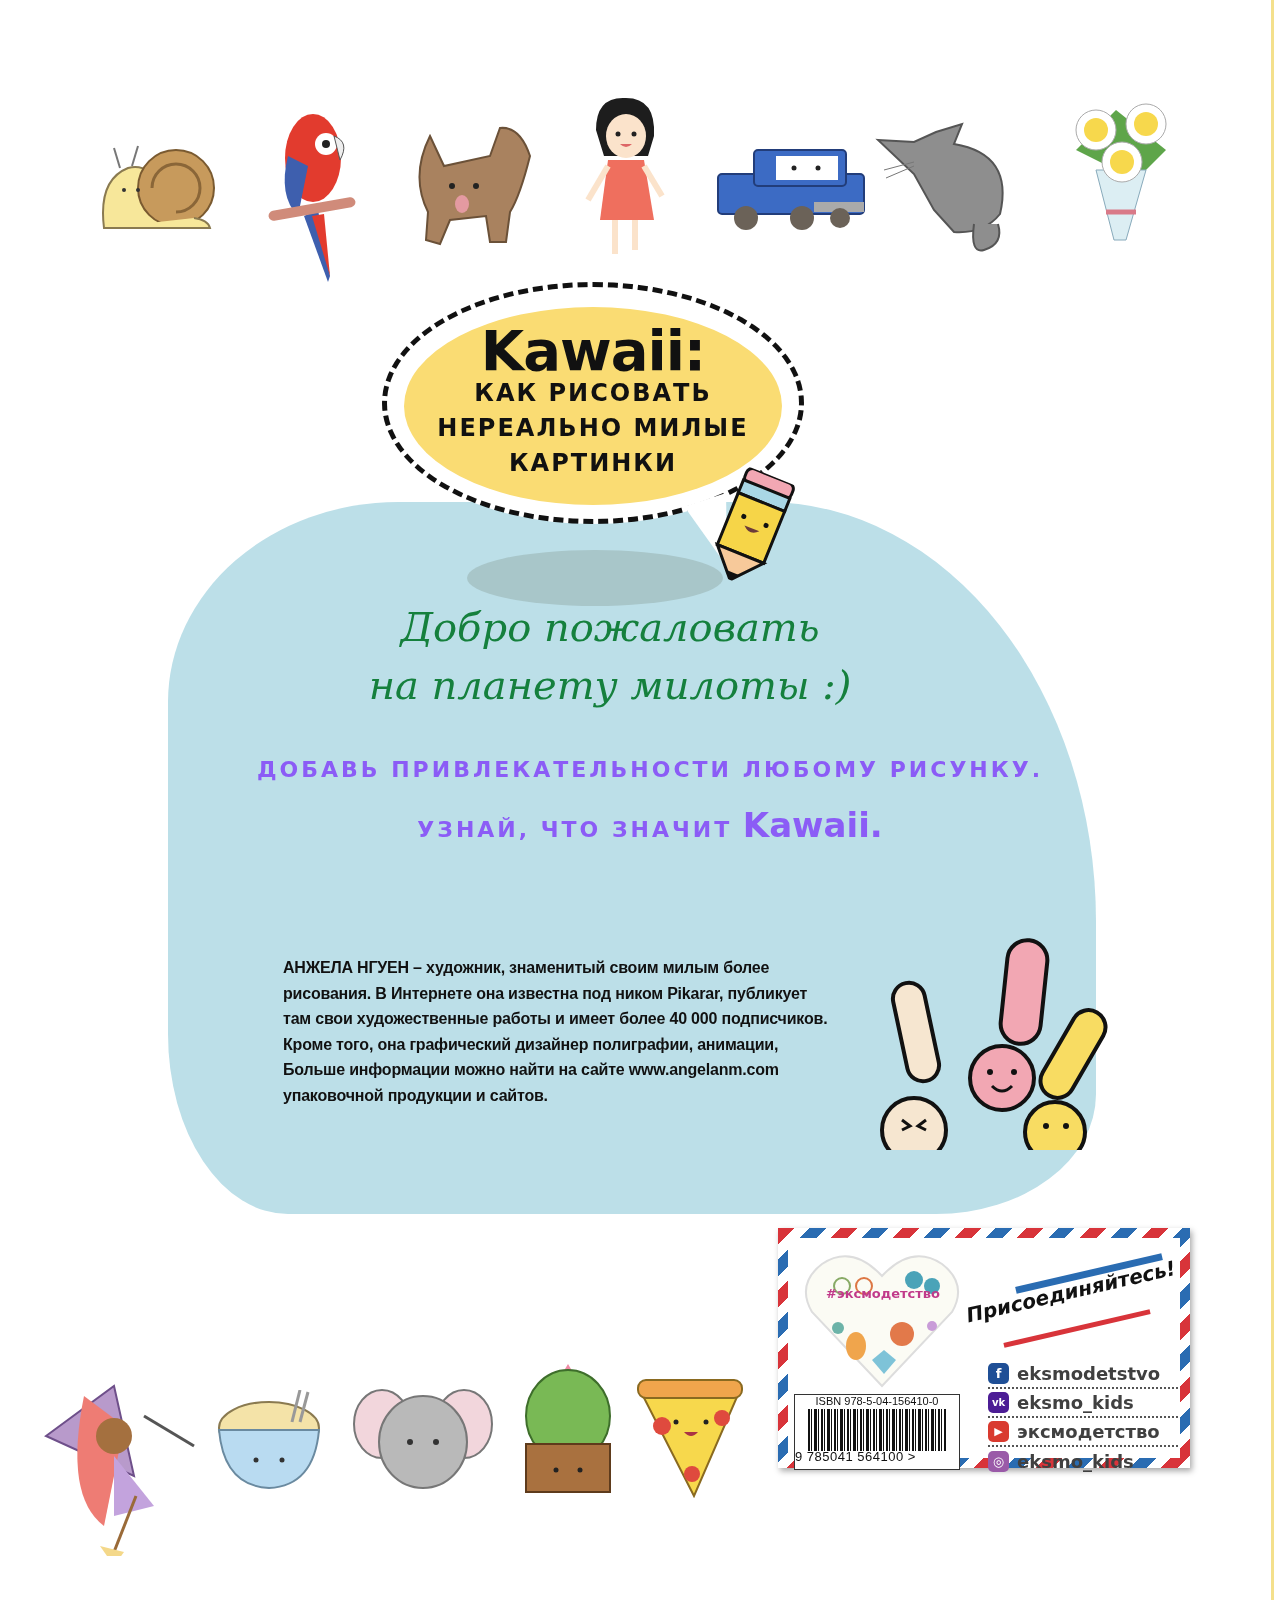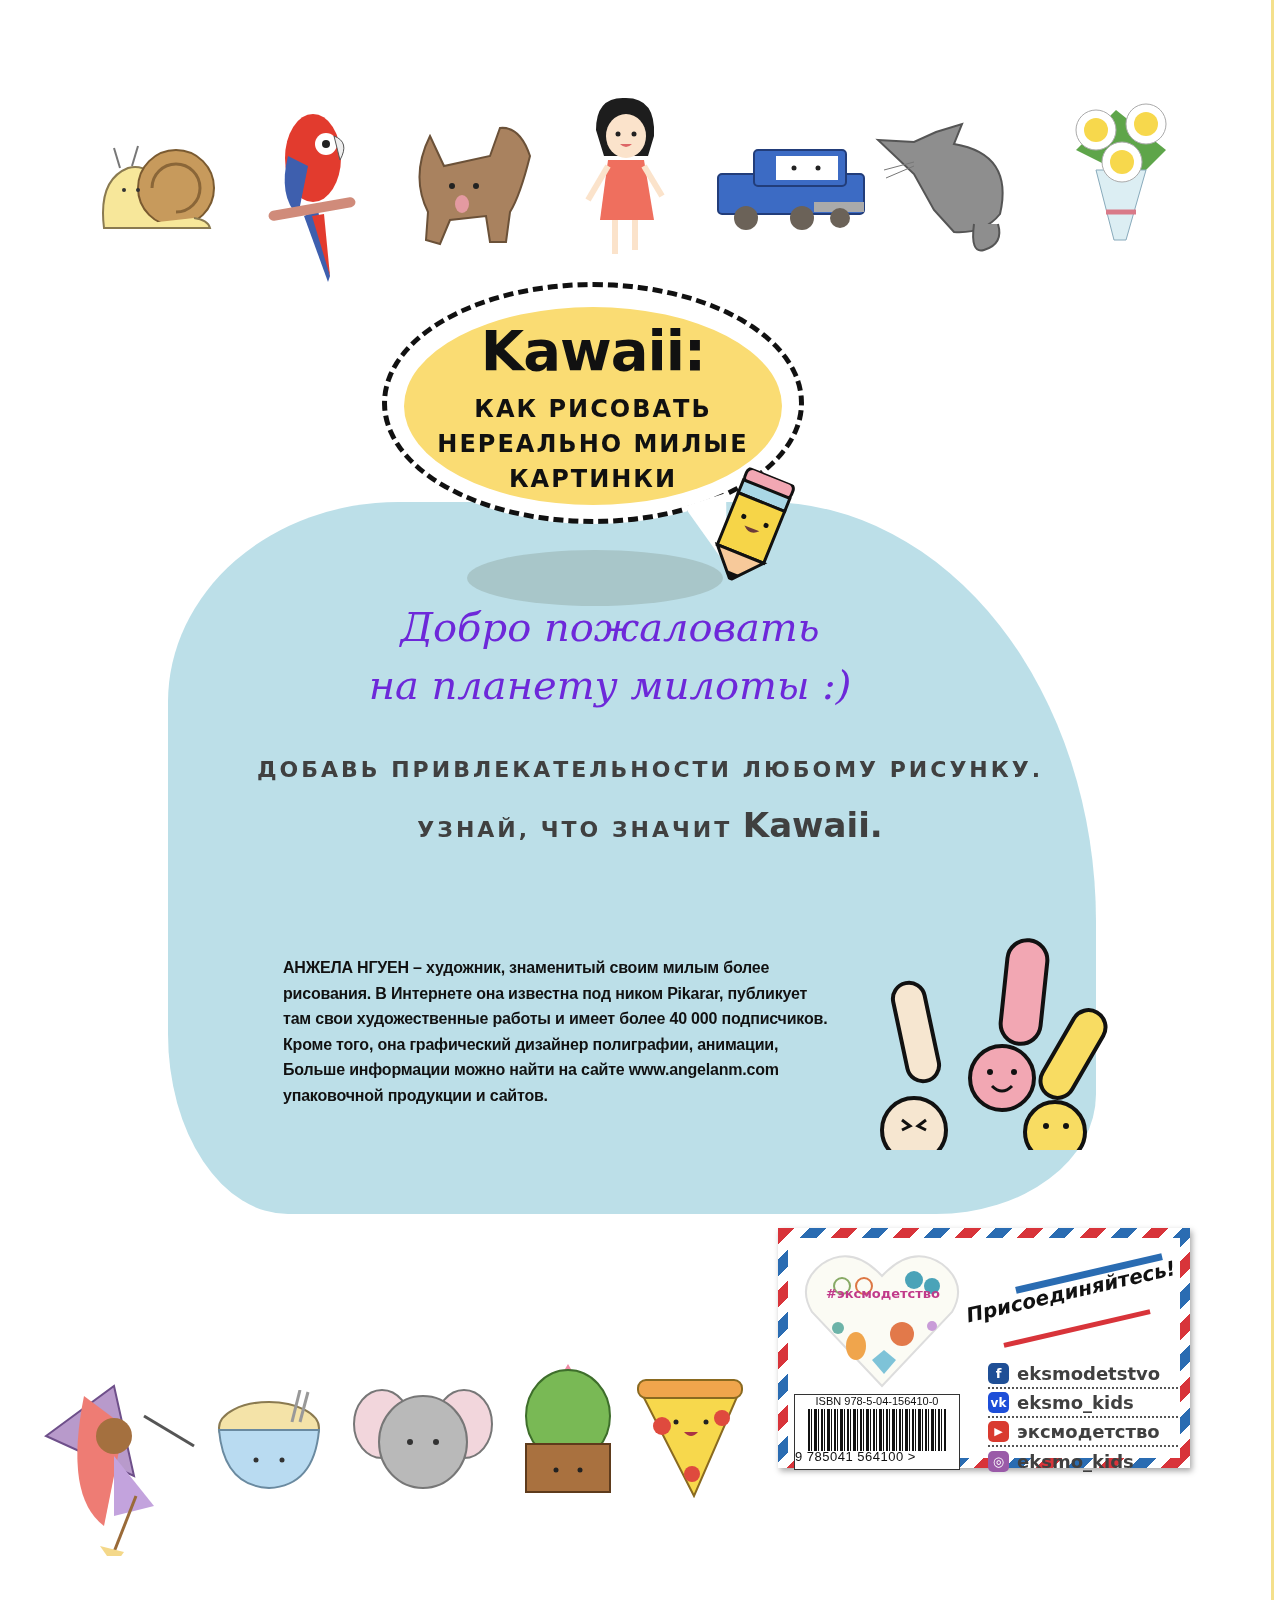--- a/index.html
+++ b/index.html
@@ -41,39 +41,39 @@
     position: absolute; left: 694px; top: 498px; width: 0; height: 0;
     border-left: 22px solid transparent; border-right: 22px solid transparent;
     border-top: 70px solid #ffffff;
     transform: rotate(-18deg);
   }
   .title-kawaii {
     position: absolute; left: 404px; top: 318px; width: 378px; text-align: center;
     font-family: "DejaVu Sans", sans-serif; font-weight: 700; font-size: 56px; letter-spacing: -1px; color: #111;
   }
   .subtitle {
-    position: absolute; left: 404px; top: 392px; width: 378px; text-align: center;
+    position: absolute; left: 404px; top: 376px; width: 378px; text-align: center;
     font-family: "DejaVu Sans", sans-serif; font-weight: 700; font-size: 24px; line-height: 35px; letter-spacing: 2px;
   }
 
   
   .pencil {
     position: absolute; left: 714px; top: 472px; width: 74px; height: 112px;
     transform: rotate(22deg);
   }
 
   .welcome {
     position: absolute; left: 300px; top: 598px; width: 620px; text-align: center;
-    font-family: "DejaVu Serif", serif; font-style: italic; font-size: 40px; line-height: 58px; color: #6d28d9;
+    font-family: "DejaVu Serif", serif; font-style: italic; font-size: 40px; line-height: 58px; color: #15803d;
   }
 
   .taglines { position: absolute; left: 200px; top: 750px; width: 900px; text-align: center; }
   .tagline {
     font-family: "DejaVu Sans", sans-serif; font-weight: 700; font-size: 22px; letter-spacing: 3px;
-    height: 55px; line-height: 40px; color: #404040;
+    height: 55px; line-height: 40px; color: #8b5cf6;
   }
   .tagline .kw { font-size: 34px; letter-spacing: 0; }
 
   .bio {
     position: absolute; left: 283px; top: 955px; width: 610px;
     font-family: "Liberation Sans", sans-serif; font-weight: 700; font-size: 16px; line-height: 25.5px;
     letter-spacing: -0.2px; color: #111;
   }
 
   
@@ -336,21 +336,21 @@
   <div class="stripe1"></div>
   <div class="join">Присоединяйтесь!</div>
   <div class="stripe2"></div>
 
   <div class="social">
     <div class="social-row">
       <span class="social-icon" style="background:#1f4f96">f</span>
       <span class="social-label">eksmodetstvo</span>
     </div>
     <div class="social-row">
-      <span class="social-icon" style="background:#1d4ed8;font-size:12px">vk</span>
+      <span class="social-icon" style="background:#4c1d95;font-size:10px">vk</span>
       <span class="social-label">eksmo_kids</span>
     </div>
     <div class="social-row">
       <span class="social-icon" style="background:#d93a2f;font-size:11px">▶</span>
       <span class="social-label">эксмодетство</span>
     </div>
     <div class="social-row">
       <span class="social-icon" style="background:#9a5aa8">◎</span>
       <span class="social-label">eksmo_kids</span>
     </div>

